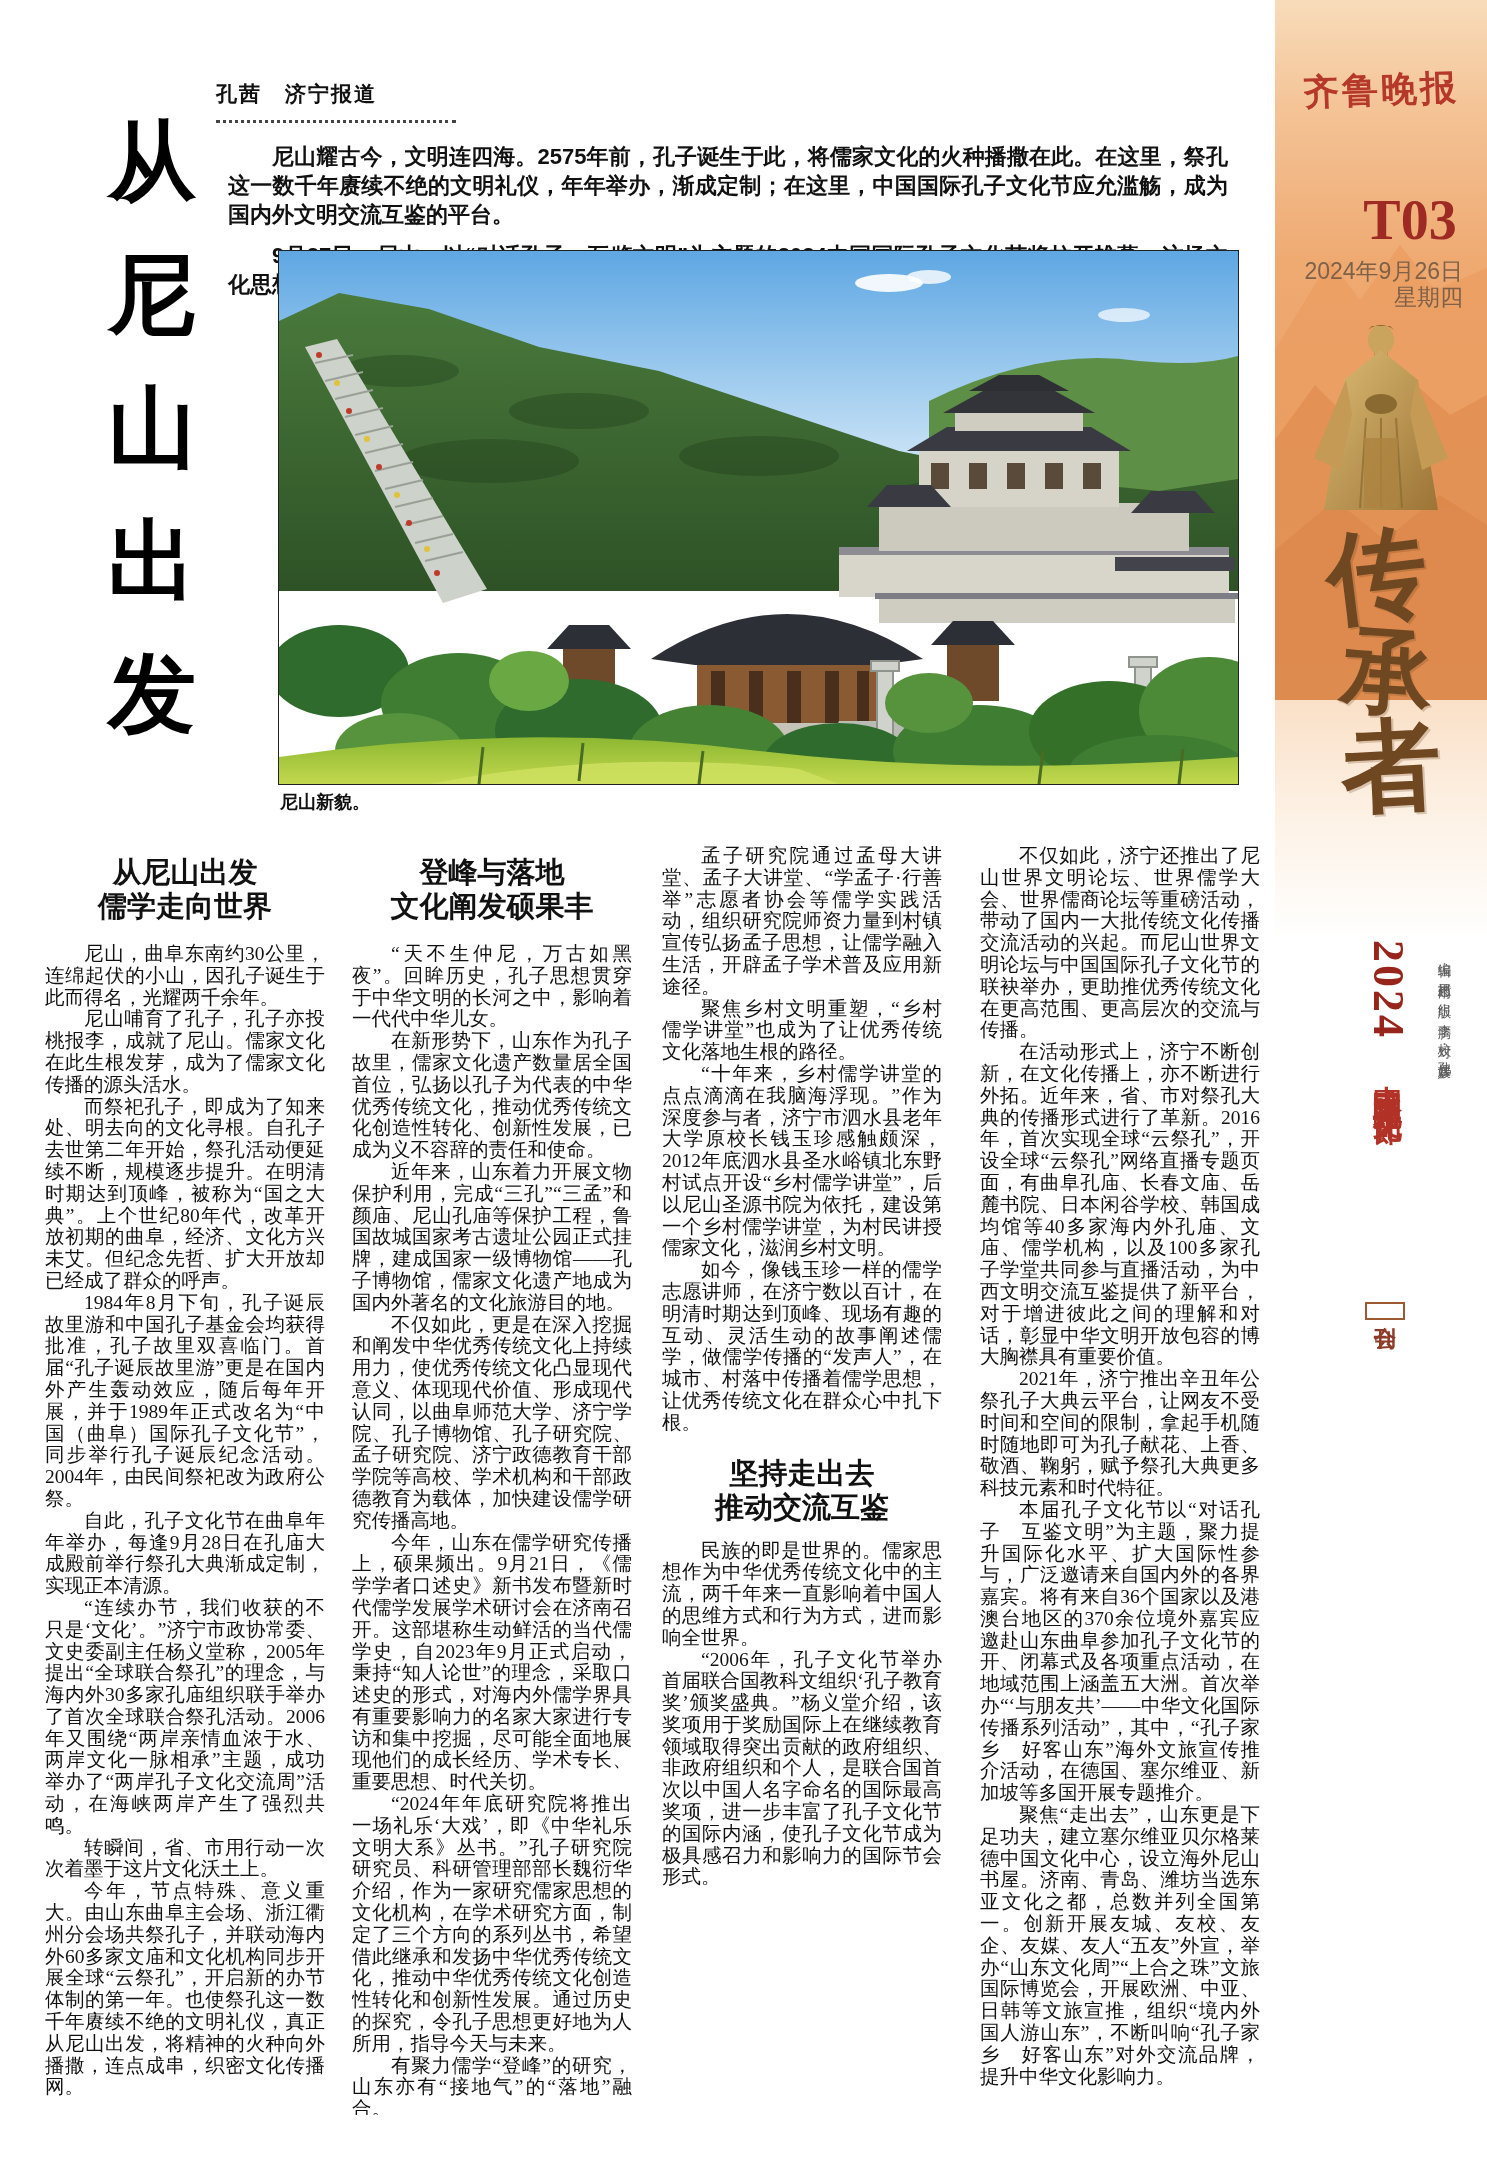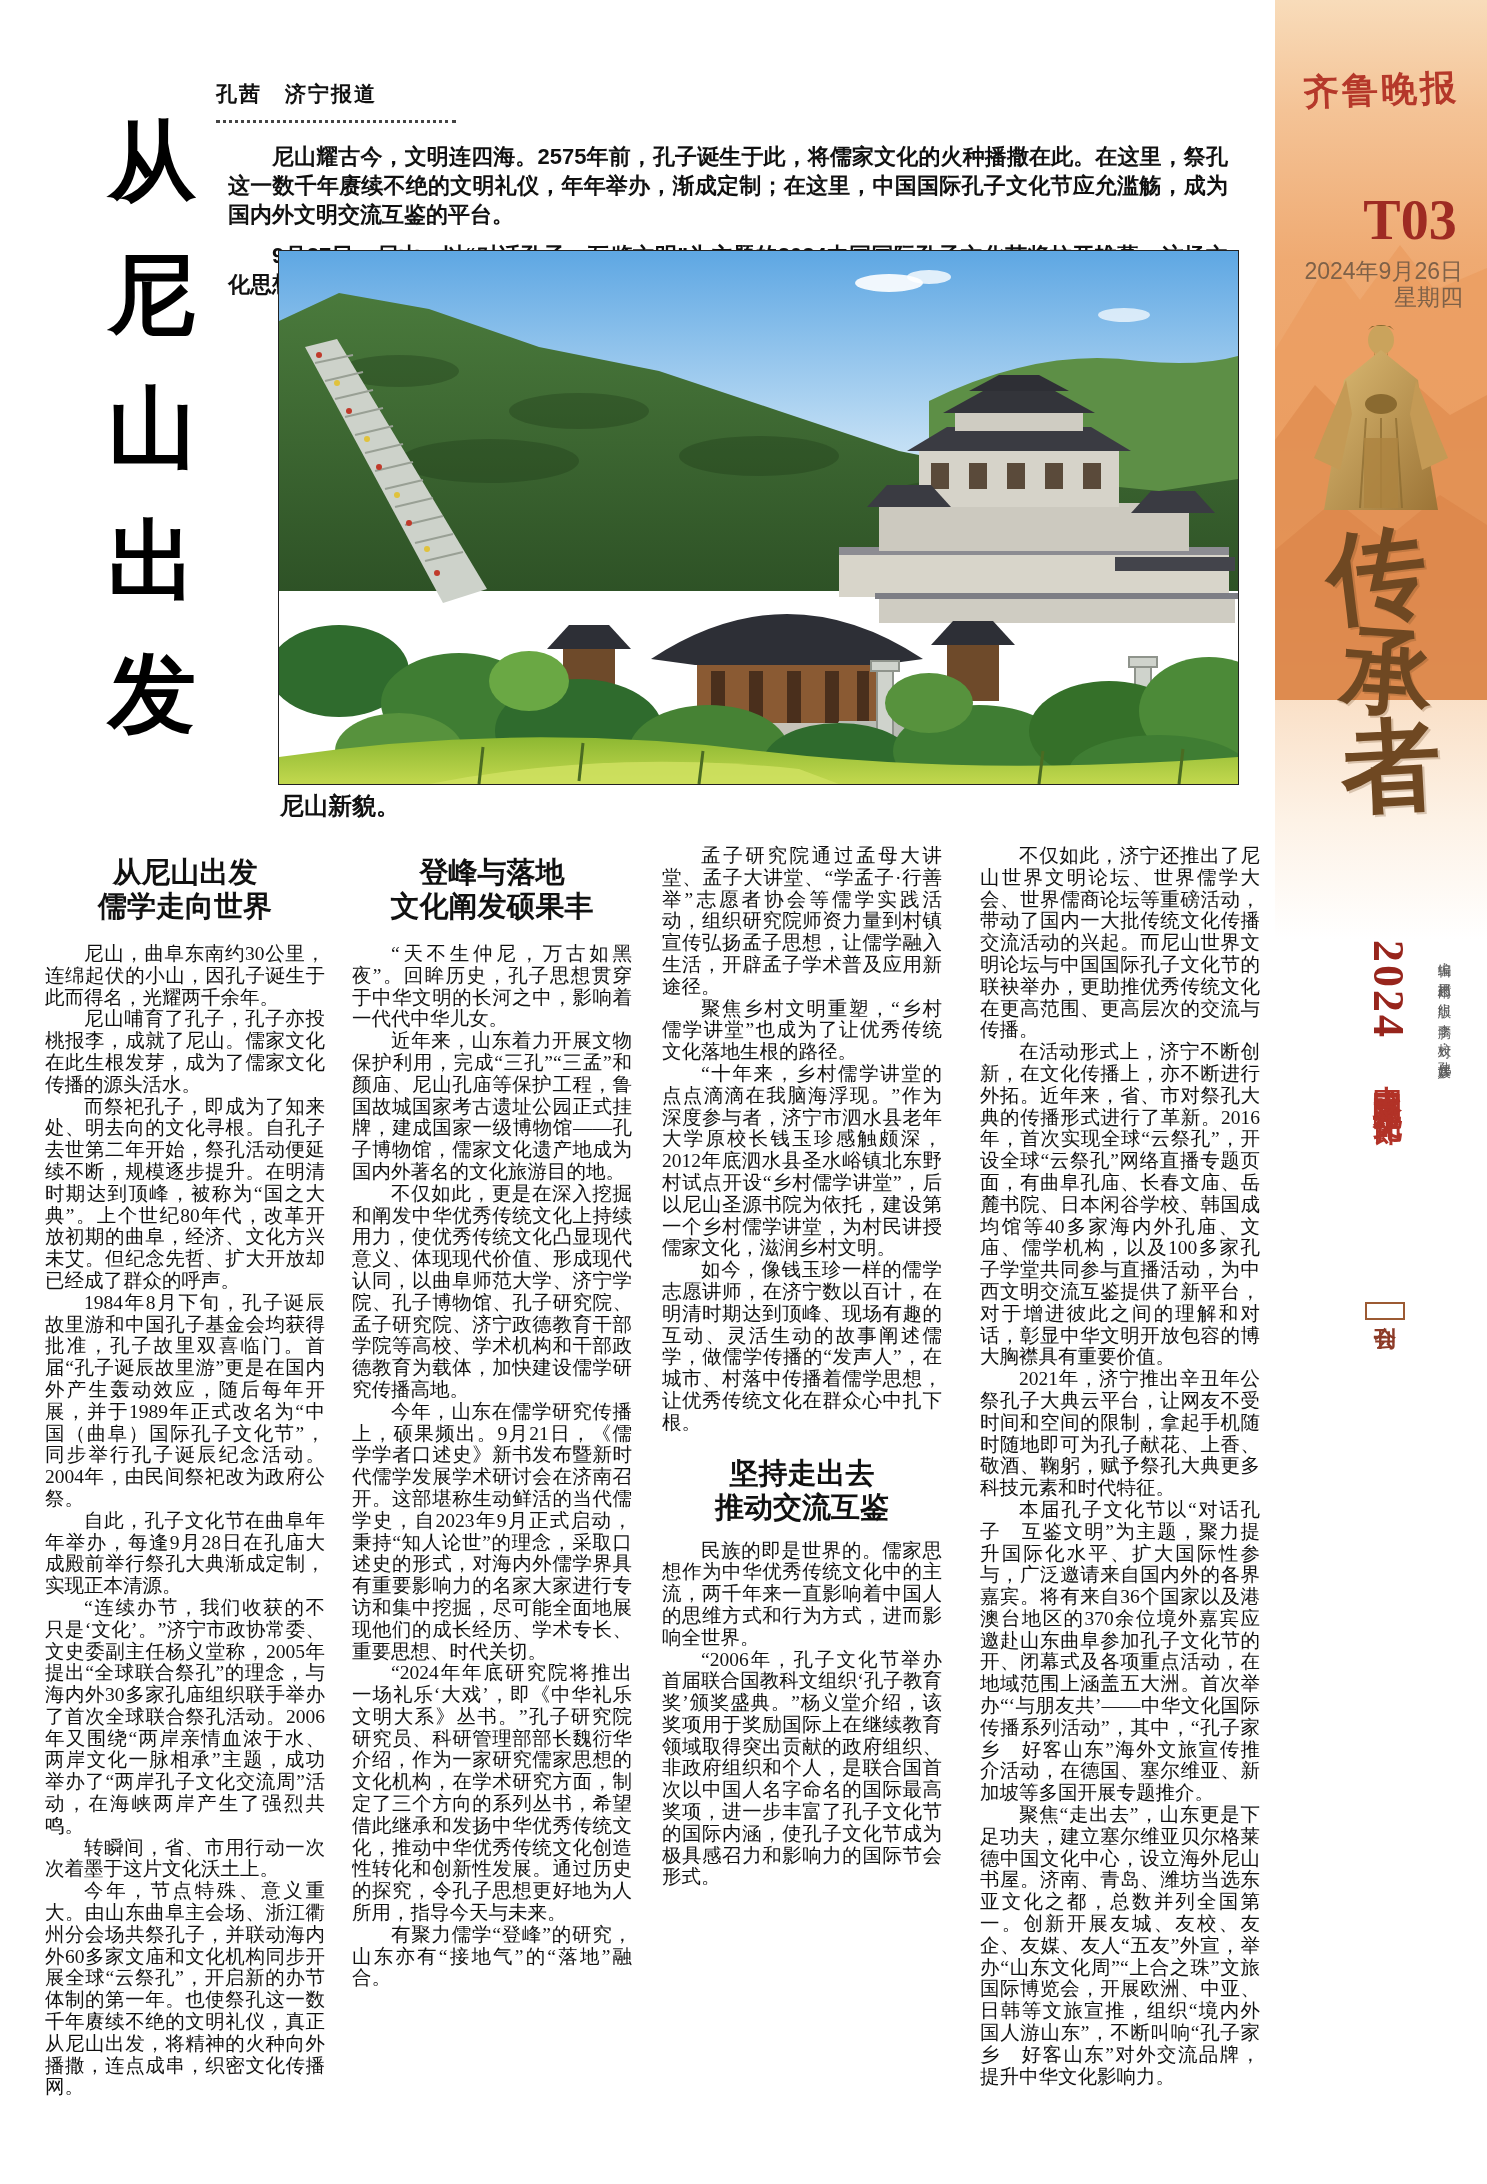--- a/index.html
+++ b/index.html
@@ -15,21 +15,21 @@
   .byline-rule{position:absolute;left:216px;top:120px;width:240px;height:0;
                border-bottom:3px dotted #444;}
   .intro{position:absolute;left:216px;top:130px;width:1024px;
          font-family:"Liberation Sans",sans-serif;font-weight:700;font-size:22px;
          line-height:29px;text-align:justify;}
   .intro p{margin:12px;text-indent:2em;}
   
   .photo{position:absolute;left:278px;top:250px;width:959px;height:533px;
          border:1px solid #222;box-sizing:content-box;}
   .photo svg{display:block;}
-  .caption{position:absolute;left:280px;top:790px;font-size:24px;font-weight:700;
+  .caption{position:absolute;left:280px;top:790px;font-size:18px;font-weight:700;
            font-family:"Liberation Sans",sans-serif;}
   
   .col{position:absolute;top:845px;height:1270px;overflow:hidden;
        font-size:19.5px;line-height:21.8px;text-align:justify;}
   .col p{margin:0;text-indent:2em;}
   #col1{left:45px;width:280px;}
   #col2{left:352px;width:280px;}
   #col3{left:662px;width:280px;}
   #col4{left:980px;width:280px;}
   .col h3{margin:10px 0 20px 0;text-align:center;font-size:29px;line-height:34px;
@@ -240,20 +240,21 @@
     <p>转瞬间，省、市用行动一次次着墨于这片文化沃土上。</p>
     <p>今年，节点特殊、意义重大。由山东曲阜主会场、浙江衢州分会场共祭孔子，并联动海内外60多家文庙和文化机构同步开展全球“云祭孔”，开启新的办节体制的第一年。也使祭孔这一数千年赓续不绝的文明礼仪，真正从尼山出发，将精神的火种向外播撒，连点成串，织密文化传播网。</p>
   </div>
 
   <div class="col" id="col2">
     <h3>
       <span>登峰与落地</span><br>
       <span>文化阐发硕果丰</span>
     </h3>
     <p>“天不生仲尼，万古如黑夜”。回眸历史，孔子思想贯穿于中华文明的长河之中，影响着一代代中华儿女。</p>
+    <p>在新形势下，山东作为孔子故里，儒家文化遗产数量居全国首位，弘扬以孔子为代表的中华优秀传统文化，推动优秀传统文化创造性转化、创新性发展，已成为义不容辞的责任和使命。</p>
     <p>近年来，山东着力开展文物保护利用，完成“三孔”“三孟”和颜庙、尼山孔庙等保护工程，鲁国故城国家考古遗址公园正式挂牌，建成国家一级博物馆——孔子博物馆，儒家文化遗产地成为国内外著名的文化旅游目的地。</p>
     <p>不仅如此，更是在深入挖掘和阐发中华优秀传统文化上持续用力，使优秀传统文化凸显现代意义、体现现代价值、形成现代认同，以曲阜师范大学、济宁学院、孔子博物馆、孔子研究院、孟子研究院、济宁政德教育干部学院等高校、学术机构和干部政德教育为载体，加快建设儒学研究传播高地。</p>
     <p>今年，山东在儒学研究传播上，硕果频出。9月21日，《儒学学者口述史》新书发布暨新时代儒学发展学术研讨会在济南召开。这部堪称生动鲜活的当代儒学史，自2023年9月正式启动，秉持“知人论世”的理念，采取口述史的形式，对海内外儒学界具有重要影响力的名家大家进行专访和集中挖掘，尽可能全面地展现他们的成长经历、学术专长、重要思想、时代关切。</p>
     <p>“2024年年底研究院将推出一场礼乐‘大戏’，即《中华礼乐文明大系》丛书。”孔子研究院研究员、科研管理部部长魏衍华介绍，作为一家研究儒家思想的文化机构，在学术研究方面，制定了三个方向的系列丛书，希望借此继承和发扬中华优秀传统文化，推动中华优秀传统文化创造性转化和创新性发展。通过历史的探究，令孔子思想更好地为人所用，指导今天与未来。</p>
     <p>有聚力儒学“登峰”的研究，山东亦有“接地气”的“落地”融合。</p>
   </div>
 
   <div class="col" id="col3">
     <p>孟子研究院通过孟母大讲堂、孟子大讲堂、“学孟子·行善举”志愿者协会等儒学实践活动，组织研究院师资力量到村镇宣传弘扬孟子思想，让儒学融入生活，开辟孟子学术普及应用新途径。</p>
     <p>聚焦乡村文明重塑，“乡村儒学讲堂”也成为了让优秀传统文化落地生根的路径。</p>

